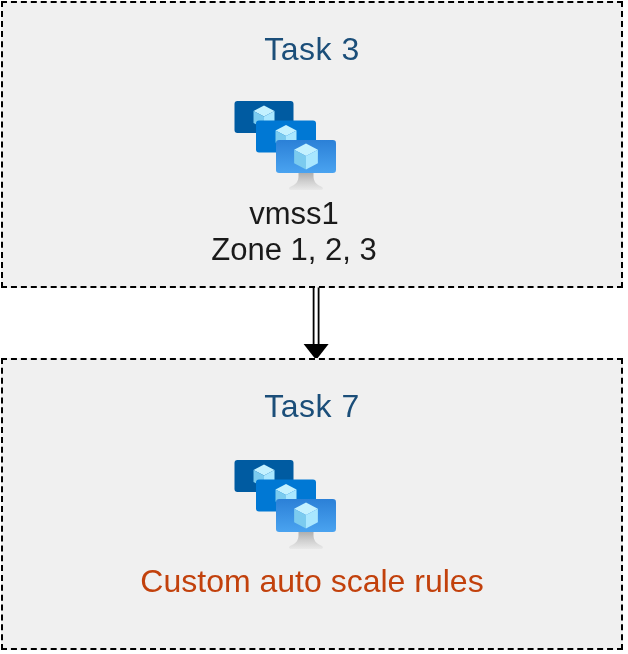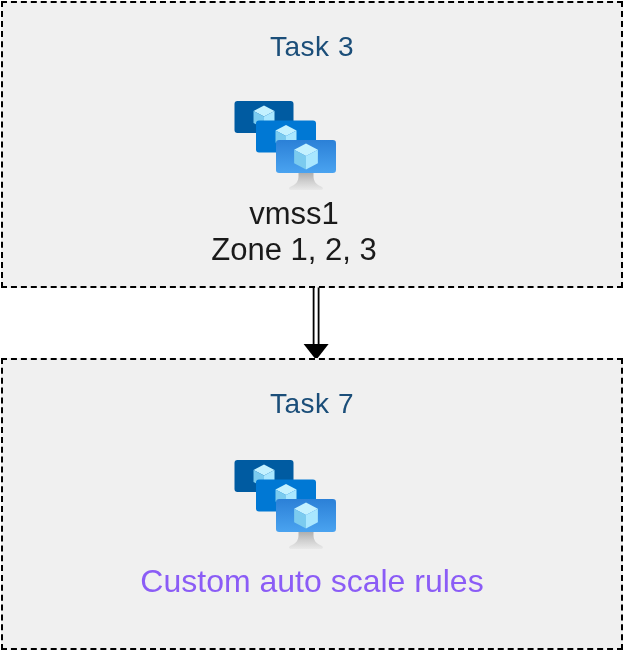--- a/index.html
+++ b/index.html
@@ -16,42 +16,42 @@
     width:618px;
     background:#F0F0F0;
     border:2.5px dashed #000000;
   }
   #task3-box { top:1px;   height:283px; }
   #task4-box { top:358px; height:288px; }
 
   .box-title {
     position:absolute; top:28px; left:0; right:0;
     text-align:center;
-    font-size:28px; letter-spacing:0.5px;
+    font-size:32px; letter-spacing:0.5px;
     color:#1B4E79;
   }
   .vmss-icon {
     position:absolute; left:231px;
     width:102px; height:100px;
   }
   #task3-box .vmss-icon { top:92px; }
   #task4-box .vmss-icon { top:94px; }
 
   .body-lines {
     position:absolute; top:193px; left:0; right:0;
     text-align:center;
     font-size:31px; line-height:36px;
     color:#1A1A1A;
     transform:translateX(-18px);
   }
   .bottom-label {
     position:absolute; top:203px; left:0; right:0;
     text-align:center;
     font-size:32px;
-    color:#8b5cf6;
+    color:#c2410c;
   }
   #connector {
     position:absolute; left:300px; top:287px;
     width:32px; height:74px;
   }
 </style>
 </head>
 <body>
 
 <svg width="0" height="0" style="position:absolute" aria-hidden="true">

